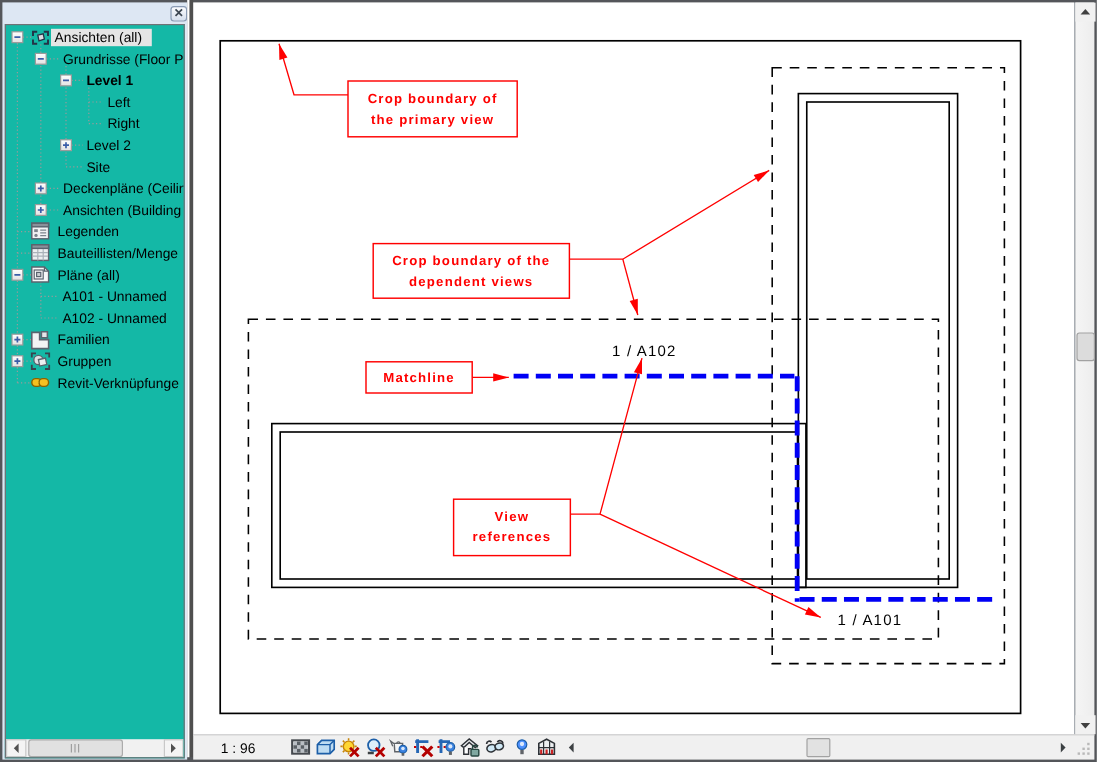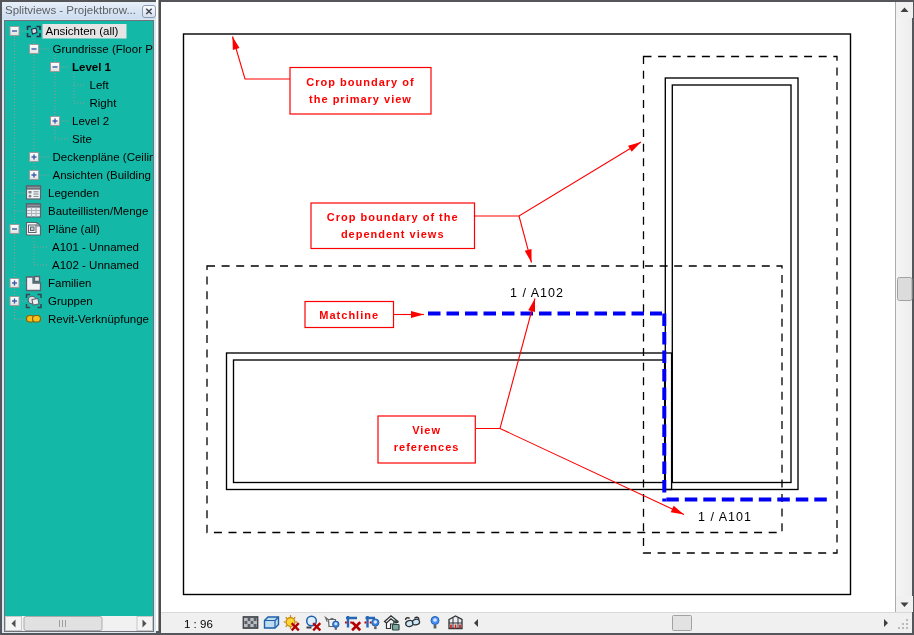--- a/index.html
+++ b/index.html
@@ -27,21 +27,20 @@
      background:#f0f0f0;border-top:1px solid #d9d9d9;box-sizing:border-box;text-decoration:underline;}
   .abs{position:absolute;}
 </style>
 </head>
 <body>
 
 <div id="frame"></div>
 
 <div id="panel">
 
-  <div id="ptitle">Splitviews - Projektbrow...</div>
 
   <div id="pclose">✕</div>
 
   <div id="treebox">
     <svg width="148" height="610" viewBox="0 0 148 610" font-family="Liberation Sans, sans-serif" font-size="11.5" fill="#000">
       <defs>
         <linearGradient id="gexp" x1="0" y1="0" x2="0" y2="1">
           <stop offset="0" stop-color="#ffffff"></stop>
             <stop offset="1" stop-color="#e2e2e2"></stop>
         </linearGradient>

